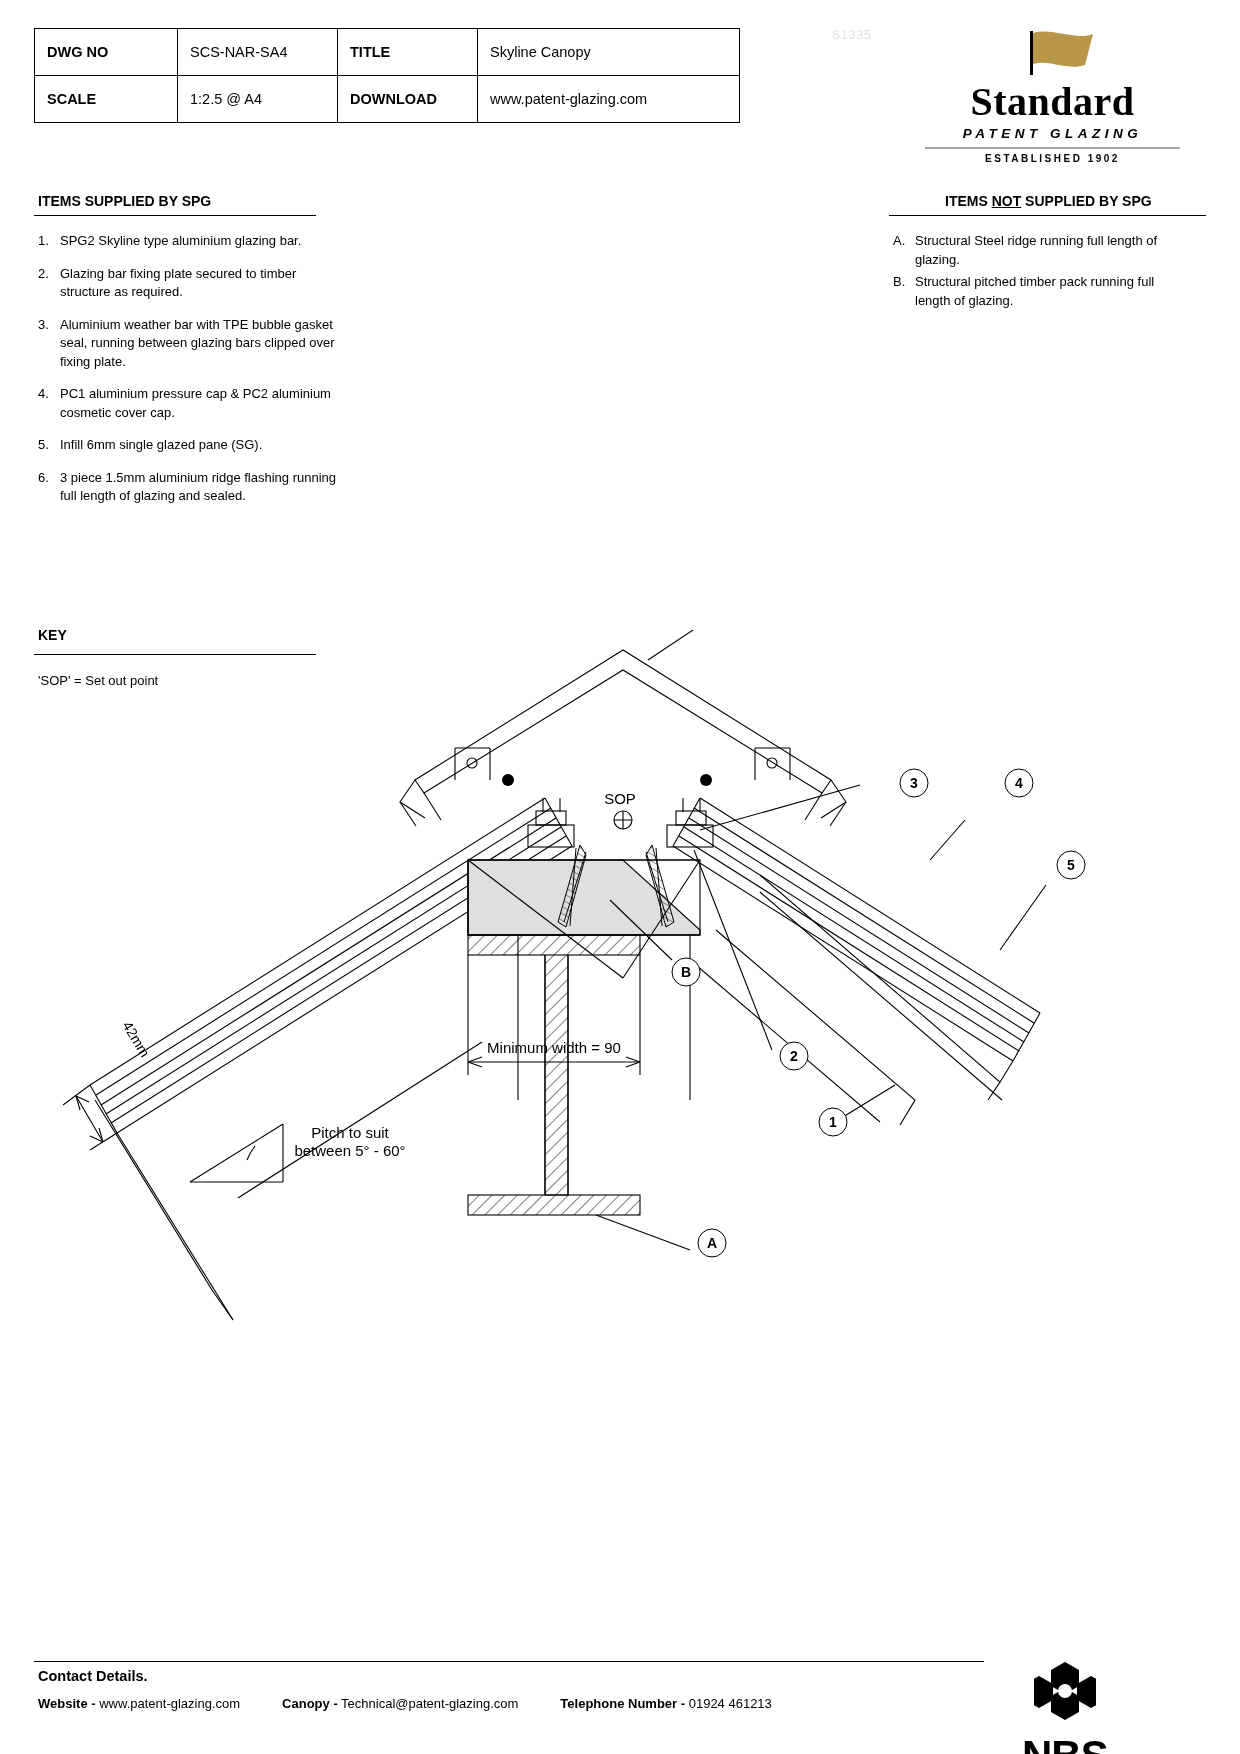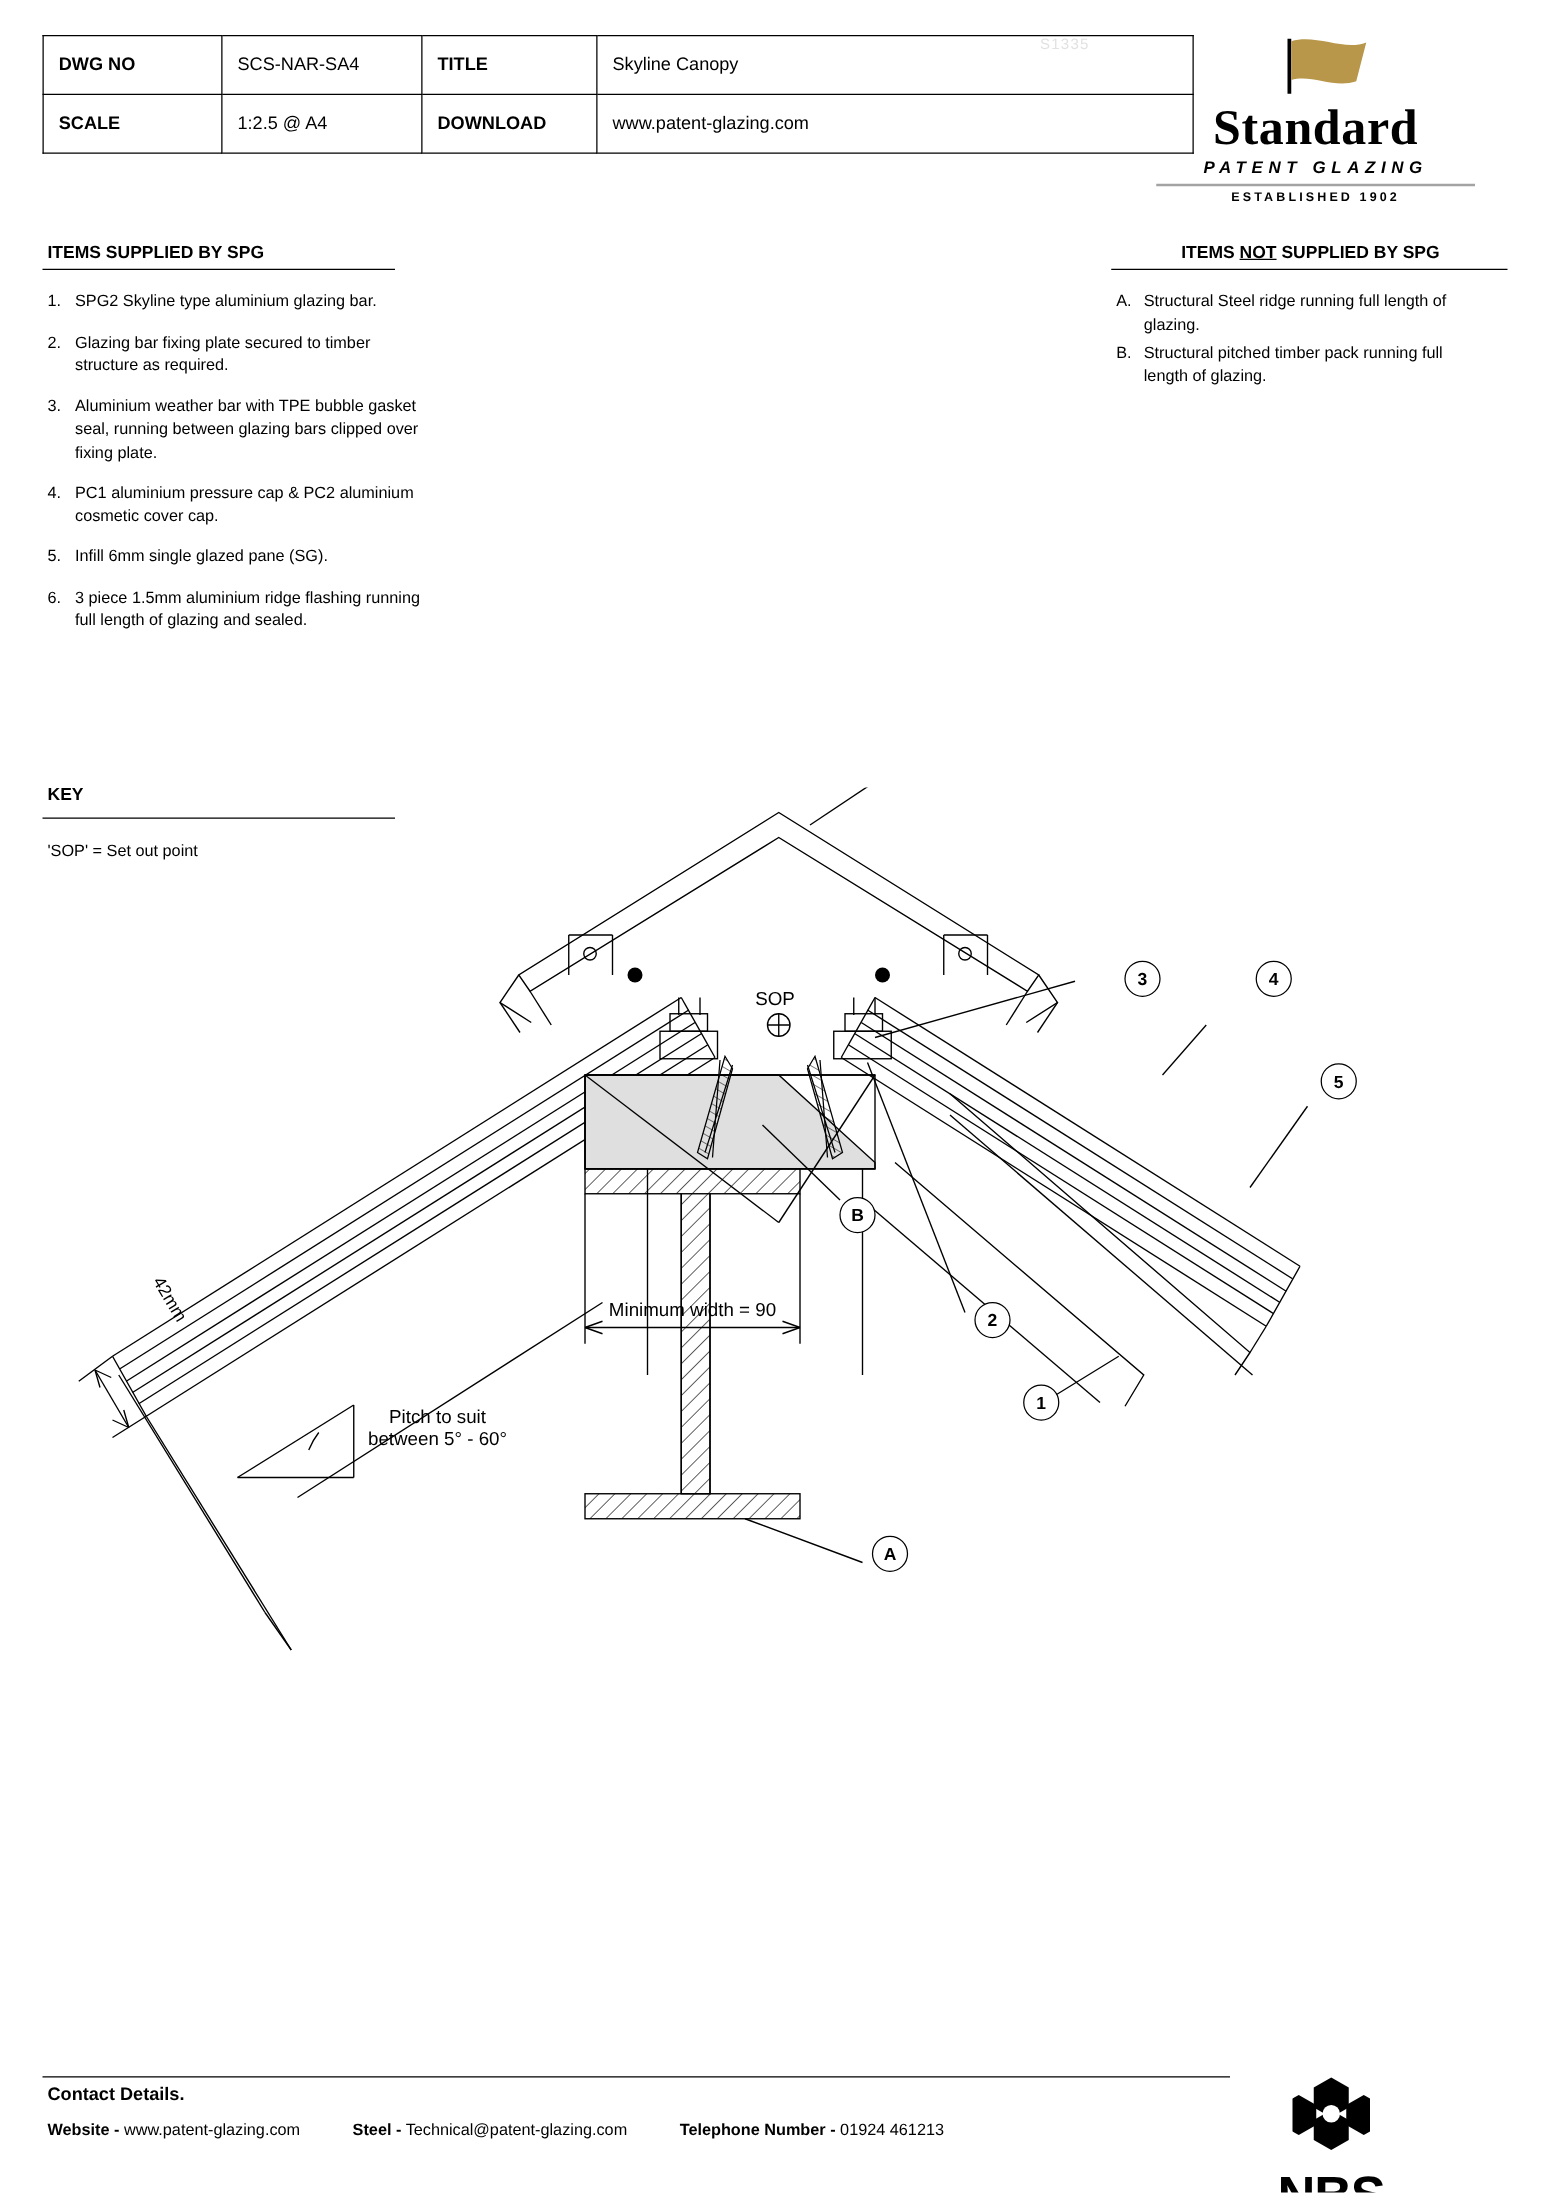--- a/index.html
+++ b/index.html
@@ -14,21 +14,21 @@
     font-family: "Liberation Sans", sans-serif;
     color: #000;
     overflow: hidden;
   }
 
   
   .titleblock {
     position: absolute;
     left: 34px;
     top: 28px;
-    width: 921px;
+    width: 706px;
     border-collapse: collapse;
     font-size: 14.5px;
   }
   .titleblock td {
     border: 1px solid #000;
     height: 46px;
     padding: 0 12px;
     vertical-align: middle;
   }
   .tb-label { font-weight: bold; width: 118px; }
@@ -393,21 +393,21 @@
   </g>
 </svg>
 </div>
 
 <div class="footer-rule"></div>
 <div class="contact-title">Contact Details.</div>
 <div class="footer-row">
   <span class="f-item"><span class="f-lbl">Website  -</span>
   <span class="f-val">www.patent-glazing.com</span></span>
   <span class="f-gap1"></span>
-  <span class="f-item"><span class="f-lbl">Steel  -</span>
+  <span class="f-item"><span class="f-lbl">Canopy  -</span>
   <span class="f-val">Technical@patent-glazing.com</span></span>
   <span class="f-gap2"></span>
   <span class="f-item"><span class="f-lbl">Telephone Number  -</span>
   <span class="f-val">01924 461213</span></span>
 </div>
 
 <div class="nbs">
   <span>
     <svg width="62" height="62" viewBox="0 0 62 62">
       <path d="M31 2 L45 10 L45 26 L31 34 L17 26 L17 10 Z" fill="#000"></path>

